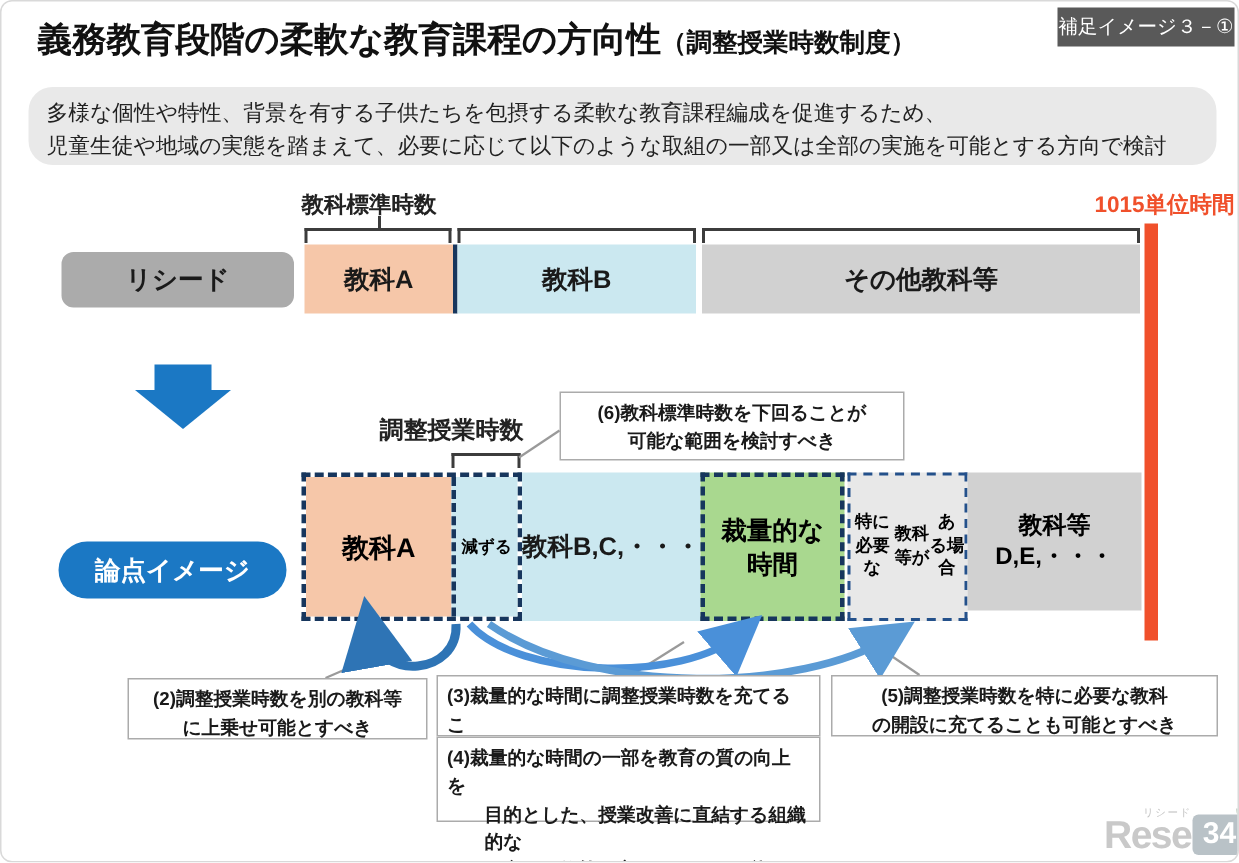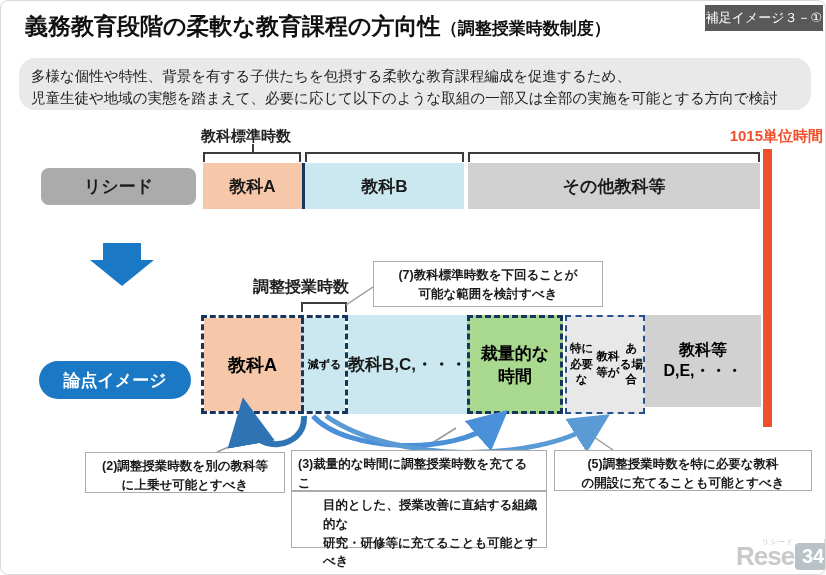--- a/index.html
+++ b/index.html
@@ -112,21 +112,21 @@
   <div class="abs bar flexc" style="left:304px; top:162px; width:159px; height:46px; background:var(--lightblue);">教科B</div>
   <div class="abs bar flexc" style="left:467px; top:162px; width:292px; height:46px; background:var(--gray-bar);">その他教科等</div>
 
   <div class="abs arrow-shaft" style="left:102px; top:242px; width:38px; height:17px;"></div>
   <div class="abs arrow-head" style="left:89px; top:259px;"></div>
 
   <div class="abs lbl-bold" style="left:252px; top:276px; font-size:16px;">調整授業時数</div>
   <div class="abs bracket" style="left:300px; top:301px; width:46px;"></div>
 
   <div class="abs note" style="left:372px; top:260px; width:230px; height:46px;">
-    <div class="ctr">(7)教科標準時数を下回ることが</div>
+    <div class="ctr">(6)教科標準時数を下回ることが</div>
     <div class="ctr">可能な範囲を検討すべき</div>
   </div>
 
   <div class="abs pill flexc" style="left:38px; top:360px; width:152px; height:38px;">論点イメージ</div>
 
   <div class="abs outer-dash" style="left:200px; top:314px; width:147px; height:99px;">
     <div class="seg-a">教科A</div>
     <div class="seg-reduce">減ずる</div>
   </div>
 
@@ -177,20 +177,21 @@
     <div class="ctr">(2)調整授業時数を別の教科等</div>
     <div class="ctr">に上乗せ可能とすべき</div>
   </div>
 
   <div class="abs note" style="left:290px; top:449px; width:256px; height:41px;">
     <div>(3)裁量的な時間に調整授業時数を充てるこ</div>
     <div class="indent">とも可能とすべき</div>
   </div>
 
   <div class="abs note" style="left:290px; top:490px; width:256px; height:57px;">
+    <div>(4)裁量的な時間の一部を教育の質の向上を</div>
     <div class="indent">目的とした、授業改善に直結する組織的な</div>
     <div class="indent">研究・研修等に充てることも可能とすべき</div>
   </div>
 
   <div class="abs note" style="left:553px; top:449px; width:258px; height:41px;">
     <div class="ctr">(5)調整授業時数を特に必要な教科</div>
     <div class="ctr">の開設に充てることも可能とすべき</div>
   </div>
 
   <div class="abs logo">

